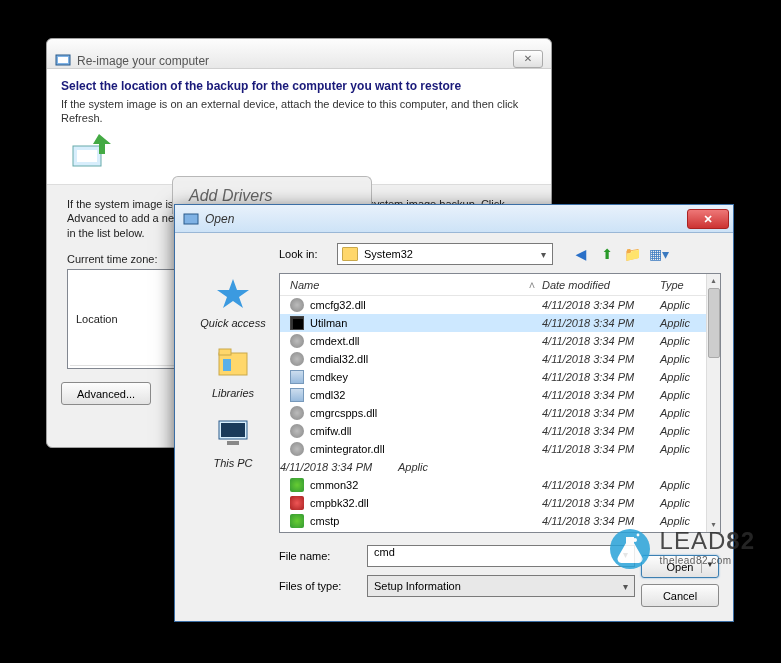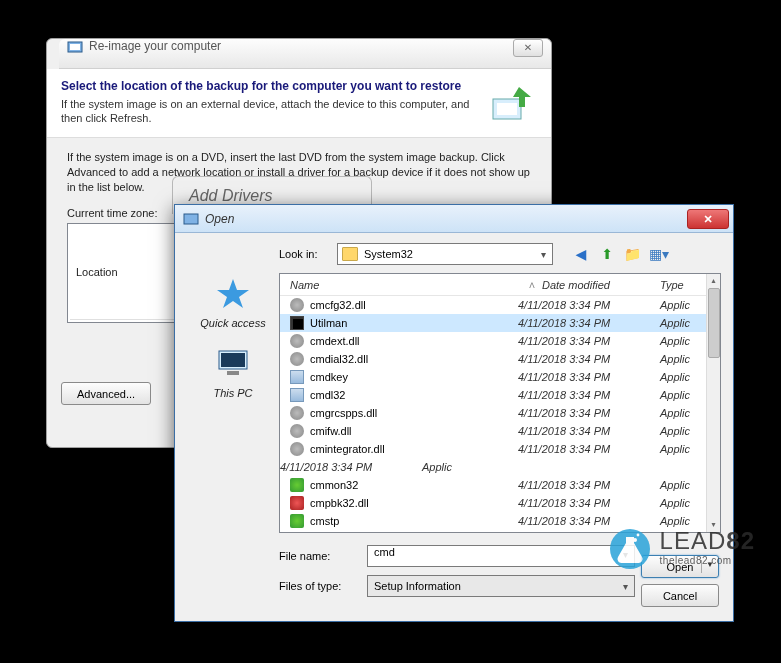--- a/index.html
+++ b/index.html
@@ -5,33 +5,32 @@
 * { box-sizing: border-box; margin: 0; padding: 0; font-family: "Segoe UI", Tahoma, sans-serif; }
 body { background: #000; width: 781px; height: 663px; position: relative; overflow: hidden; }
 
 
 .wizard {
   position: absolute; left: 46px; top: 38px; width: 506px; height: 410px;
   background: #f0f0f0; border: 1px solid #a0a0a0; border-radius: 6px;
   box-shadow: 0 0 8px rgba(0,0,0,0.3);
 }
 .wizard-title {
-  height: 30px; display: flex; align-items: flex-start; padding: 0 8px;
+  height: 30px; display: flex; align-items: flex-end; padding: 0 8px;
   background: linear-gradient(#fdfdfd,#e8e8e8); border-radius: 6px 6px 0 0;
   border-bottom: 1px solid #d0d0d0;
-  margin-left: 12px;
 }
 .wizard-title .icon { width: 16px; height: 16px; margin-right: 6px; }
 .wizard-title .txt { font-size: 12px; color: #555; flex: 1; }
 .wizard-title .closebtn {
   width: 30px; height: 18px; border: 1px solid #aaa; border-radius: 3px;
   background: linear-gradient(#fff,#e0e0e0); font-size: 10px; text-align: center;
   line-height: 16px; color: #666;
 }
-.wizard-hdr { padding: 10px 14px 10px 14px; background: #fff; border-bottom: 1px solid #ddd; display:flex; }
+.wizard-hdr { padding: 10px 14px 10px 14px; background: #fff; border-bottom: 1px solid #ddd; display:flex;flex-direction:column; }
 .wizard-hdr .left { flex:1; }
 .wizard-hdr .h { font-size: 12px; font-weight: bold; color: #1a1a7a; }
 .wizard-hdr .sub { font-size: 11px; color: #333; margin-top: 4px; line-height: 1.3; }
 .wizard-hdr .art { width:48px; height:48px; margin-left:8px; }
 .wizard-body { padding: 12px 20px; font-size: 11px; color: #222; }
 .wizard-body p { line-height: 1.35; margin-bottom: 12px; }
 .wizard-body .lbl { margin-bottom: 4px; }
 .loc-table {
   width: 100%; height: 100px; background: #fff; border: 1px solid #828790;
   font-size: 11px;
@@ -93,21 +92,21 @@
   border-bottom:1px solid #e6e6e6; height:22px; align-items:center; padding-right:14px; }
 .fl-head .c-name { flex:1; padding-left:10px; }
 .fl-head .sort { text-align:center; width:20px; color:#888; }
 .fl-head .c-date { width:118px; }
 .fl-head .c-type { width:46px; }
 .fl-rows { font-size:11px; }
 .fl-row { display:flex; align-items:center; height:18px; padding-right:14px; }
 .fl-row.sel { background:#cde8ff; }
 .fl-row .c-name { flex:1; padding-left:10px; display:flex; align-items:center; gap:6px; }
 .fl-row .c-date { width:118px; font-style:italic; color:#333; }
-.fl-row .c-type { width:46px; font-style:italic; color:#333;margin-left:24px; }
+.fl-row .c-type { width:46px; font-style:italic; color:#333; }
 .fl-row .fi { width:14px; height:14px; display:inline-block; }
 .scrollbar { position:absolute; right:0; top:0; bottom:0; width:14px; background:#f0f0f0; border-left:1px solid #ddd; }
 .scrollbar::before { content:"▴"; display:block; font-size:8px; text-align:center; color:#666; height:14px; line-height:14px; }
 .scrollbar::after { content:"▾"; display:block; position:absolute; bottom:0; width:100%; font-size:8px; text-align:center; color:#666; height:14px; line-height:14px; }
 .thumb { position:absolute; top:14px; width:12px; left:1px; height:70px; background:#cdcdcd; border:1px solid #aaa; border-radius:2px; }
 
 .bottom-rows { margin-top:12px; margin-left:92px; }
 .brow { display:flex; align-items:center; gap:10px; margin-bottom:8px; }
 .brow .blbl { width:78px; font-size:11px; }
 .brow .binput {
@@ -209,20 +208,28 @@
     <div class="main-area">
       <div class="places">
         <div class="place">
           <svg class="pic" viewBox="0 0 36 32">
               <polygon points="18,2 22,13 34,13 24,20 28,31 18,24 8,31 12,20 2,13 14,13" fill="#3b9ae0"></polygon>
             </svg>
           <div class="plbl">Quick access</div>
         </div>
         <div class="place">
           <svg class="pic" viewBox="0 0 36 32">
+              <rect x="4" y="6" width="28" height="22" fill="#ffd76b" stroke="#c9a84a"></rect>
+              <rect x="4" y="2" width="12" height="6" fill="#ffd76b" stroke="#c9a84a"></rect>
+              <rect x="8" y="12" width="8" height="12" fill="#5bb0e8"></rect>
+            </svg>
+          <div class="plbl">Libraries</div>
+        </div>
+        <div class="place">
+          <svg class="pic" viewBox="0 0 36 32">
               <rect x="4" y="4" width="28" height="18" fill="#d8eefc" stroke="#2a5a8a"></rect>
               <rect x="6" y="6" width="24" height="14" fill="#1a3a5a"></rect>
               <rect x="12" y="24" width="12" height="4" fill="#888"></rect>
             </svg>
           <div class="plbl">This PC</div>
         </div>
       </div>
 
       <div class="filelist">
         <div class="fl-head">

